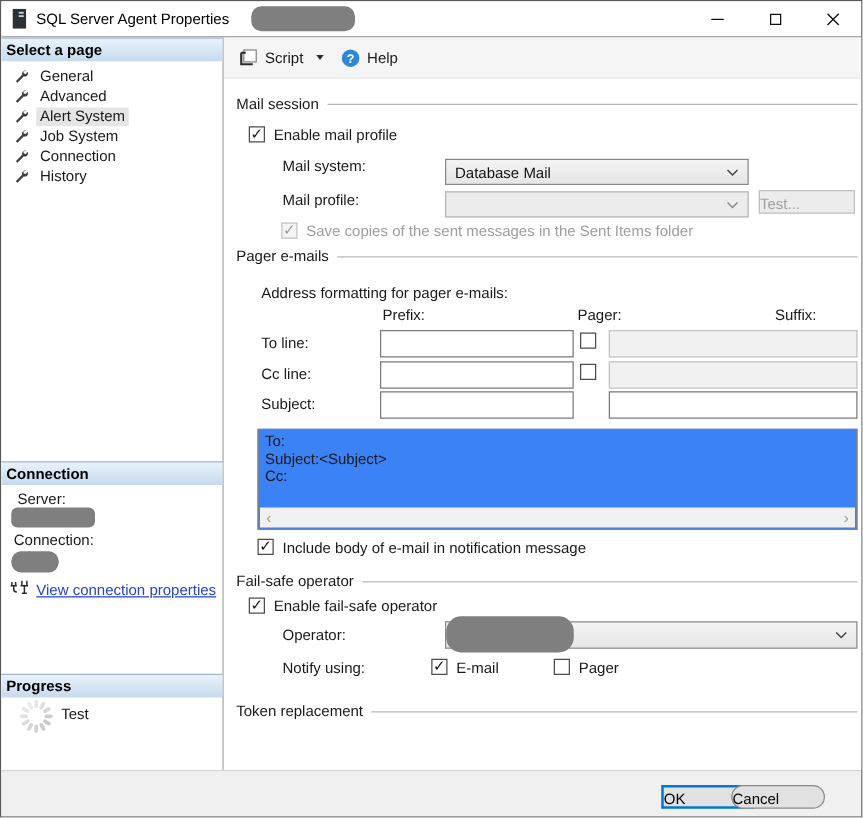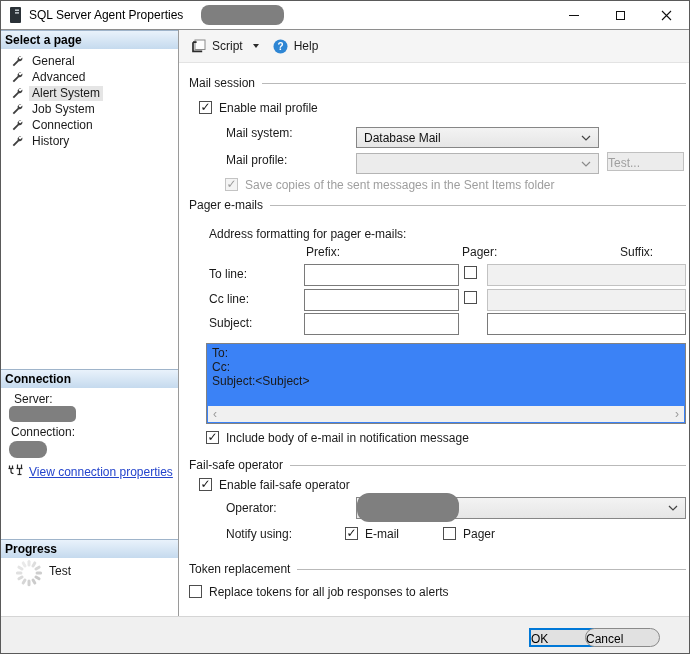--- a/index.html
+++ b/index.html
@@ -250,22 +250,22 @@
         <span class="box"></span>
       </div>
     <input class="ti disabled" style="left: 308px; top: 226px; width: 199px;" value="">
 
     <span class="flabel" style="left:30px;top:253px;">Subject:</span>
     <input class="ti" style="left: 125px; top: 250px; width: 155px;" value="">
     <input class="ti" style="left: 308px; top: 250px; width: 199px;" value="">
 
     <div class="preview">
       <div class="pline">To:</div>
+      <div class="pline">Subject:&lt;Subject&gt;</div>
       <div class="pline">Cc:</div>
-      <div class="pline">Subject:&lt;Subject&gt;</div>
       <div class="hscroll">
         <span>‹</span>
         <span>›</span>
       </div>
     </div>
     <div class="cb" style="left:27px;top:368px;">
       <span class="box">
           <span>✓</span>
         </span>
       <span class="lbl">Include body of e-mail in notification message</span>
@@ -298,24 +298,20 @@
     </div>
     <div class="cb" style="left:264px;top:464px;">
       <span class="box"></span>
       <span class="lbl">Pager</span>
     </div>
 
     <div class="grp" style="top:499px;">
       <span>Token replacement</span>
         <span class="gline"></span>
     </div>
-    <div class="cb" style="left:10px;top:522px;">
-      <span class="box"></span>
-      <span class="lbl">Replace tokens for all job responses to alerts</span>
-    </div>
   </div>
 
   <div class="footer">
     <div class="btn default" style="left:528px;top:11px;">OK</div>
     <div class="btn" style="left:584px;top:11px;border-radius:10px;">Cancel</div>
   </div>
 
 </div>
 
 </body></html>

